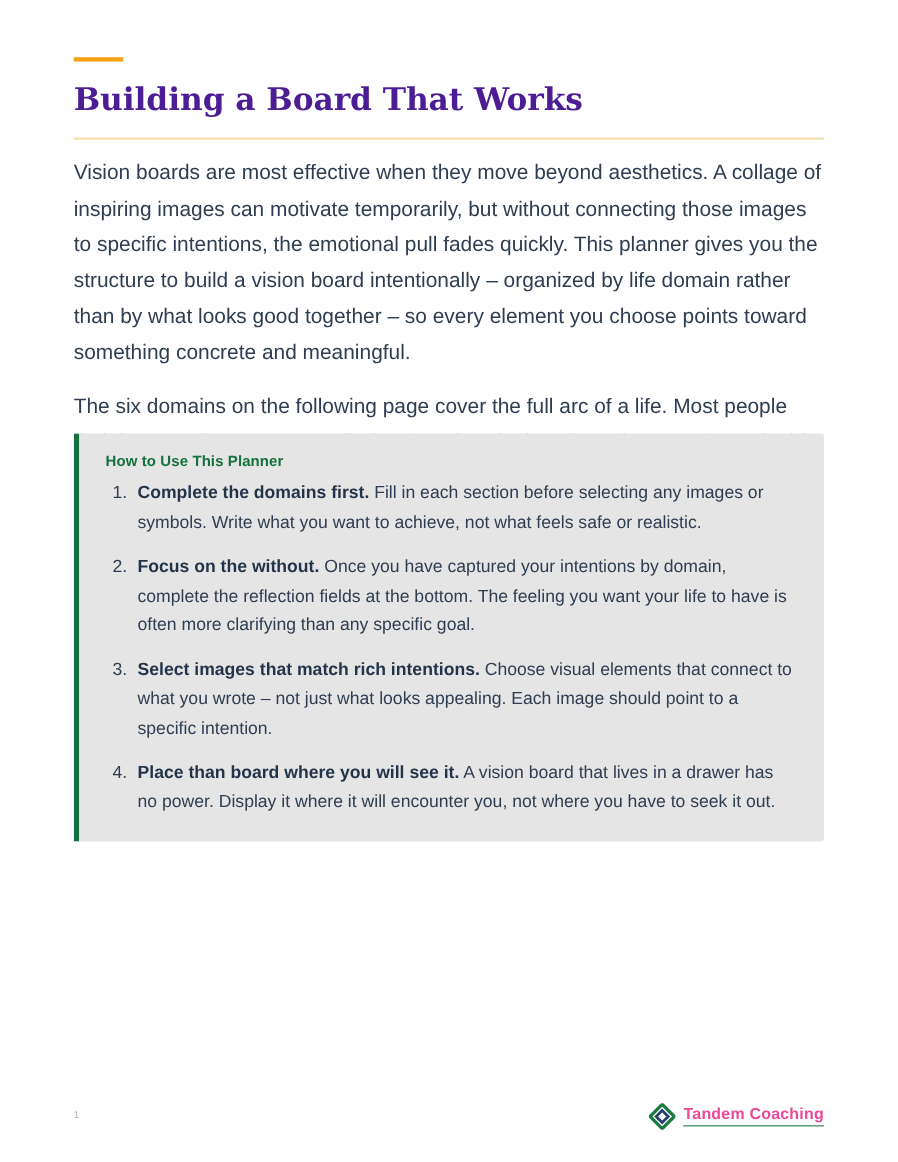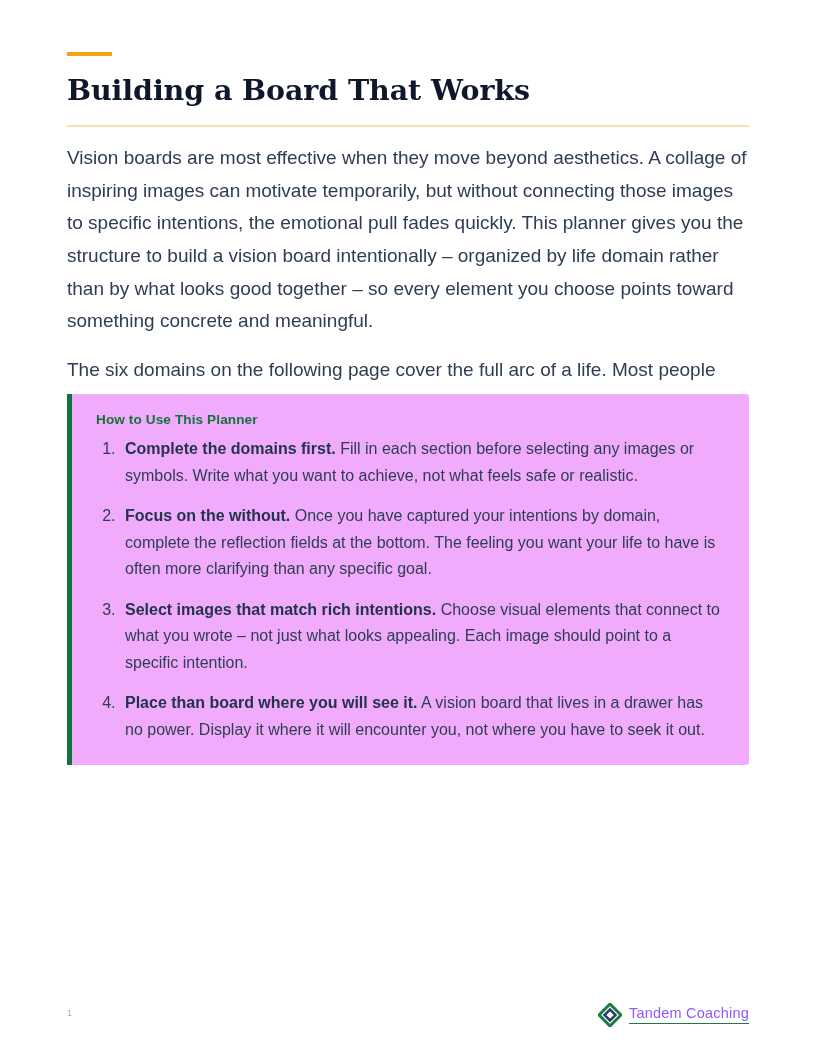--- a/index.html
+++ b/index.html
@@ -31,21 +31,21 @@
   .accent-bar {
     width: 45px;
     height: 4px;
     background: #f5a312;
     margin-bottom: 18px;
   }
   .page-title {
     font-family: "DejaVu Serif", "Liberation Serif", serif;
     font-size: 28.5px;
     font-weight: 700;
-    color: #0f172a;
+    color: #4c1d95;
     letter-spacing: -0.1px;
     margin: 0;
     line-height: 1.15;
   }
   .title-rule {
     margin-top: 18px;
     height: 2px;
     width: 682px;
     background: #f7dfb0;
   }
@@ -68,21 +68,21 @@
     margin-bottom: 0;
   }
 
   
   .callout {
     position: absolute;
     left: 67px;
     top: 394px;
     width: 682px;
     box-sizing: border-box;
-    background: #f0abfc;
+    background: #e5e5e5;
     border-left: 5px solid #14713d;
     border-radius: 0 3px 3px 0;
     padding: 18px 24px 22px 24px;
   }
   .callout-title {
     font-size: 13.6px;
     font-weight: 700;
     color: #14713d;
     margin: 0 0 9px 0;
     letter-spacing: 0.1px;
@@ -124,22 +124,22 @@
     align-items: center;
     gap: 7px;
   }
   .logo-mark {
     width: 24px;
     height: 24px;
     display: block;
   }
   .logo-text {
     font-size: 14.5px;
-    font-weight: 400;
-    color: #8b5cf6;
+    font-weight: 700;
+    color: #ec4899;
     letter-spacing: 0.2px;
     border-bottom: 1.5px solid #1d7a43;
     padding-bottom: 1px;
     line-height: 1.1;
   }
 </style>
 </head>
 <body>
 
 <div class="page">

